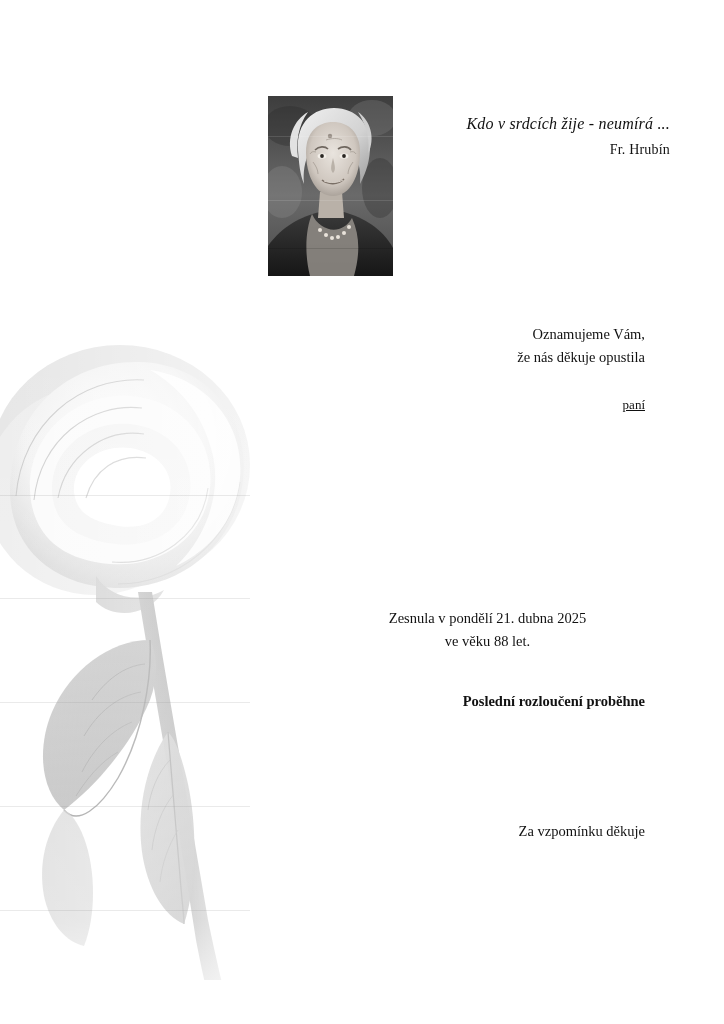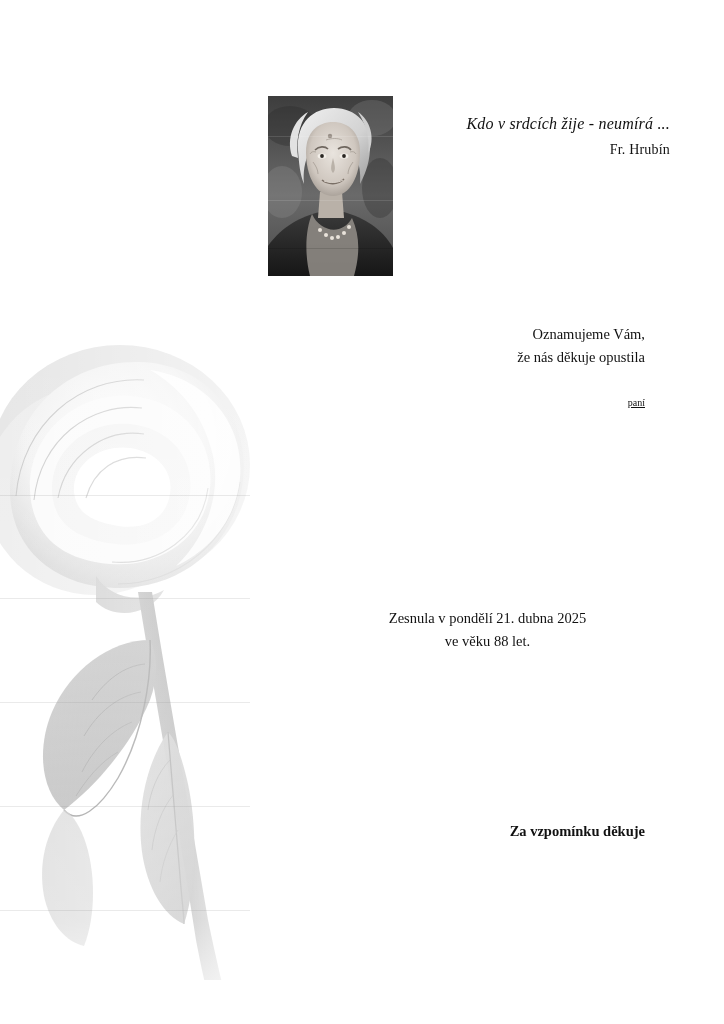--- a/index.html
+++ b/index.html
@@ -76,21 +76,21 @@
     left: 330px;
     top: 323px;
     width: 315px;
     text-align: right;
     font-size: 14.5px;
     line-height: 1.6;
   }
   .announce .lady {
     display: block;
     margin-top: 26px;
-    font-size: 10px;
+    font-size: 13px;
     text-decoration: underline;
   }
 
   .name {
     position: absolute;
     left: 250px;
     top: 492px;
     width: 396px;
     text-align: center;
     font-size: 45px;
@@ -121,21 +121,20 @@
   }
 
   .thanks {
     position: absolute;
     left: 330px;
     top: 820px;
     width: 315px;
     text-align: right;
     font-size: 14.5px;
     line-height: 1.62;
-    font-weight: bold;
   }
 
   .line { display: block; }
 </style>
 </head>
 <body>
 
 <div class="page">
 
   <div class="rose-layer">
@@ -318,19 +317,20 @@
     <span class="lady">paní</span>
   </div>
 
 
   <div class="death">
     <span class="line">Zesnula  v pondělí 21. dubna 2025</span>
     <span class="line">ve věku 88 let.</span>
   </div>
 
   <div class="farewell">
+    <span class="line">Poslední rozloučení proběhne</span>
   </div>
 
   <div class="thanks">
     <span class="line">Za vzpomínku děkuje</span>
   </div>
 
 </div>
 
 </body></html>

